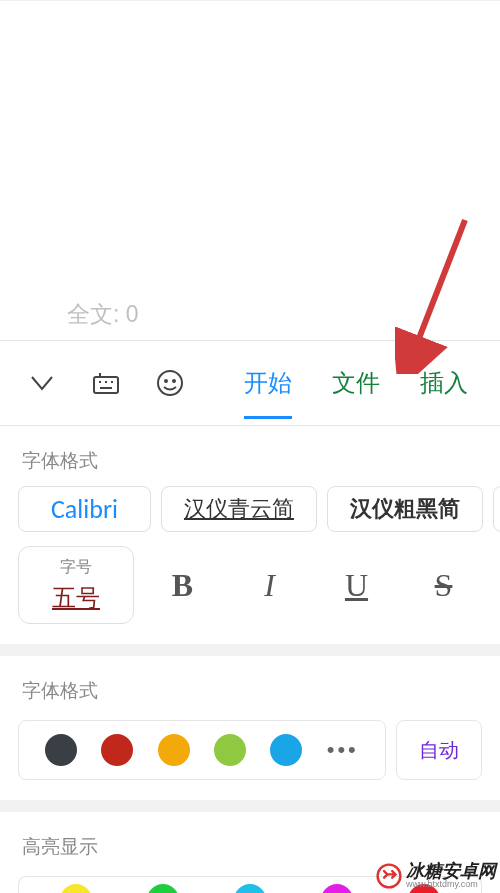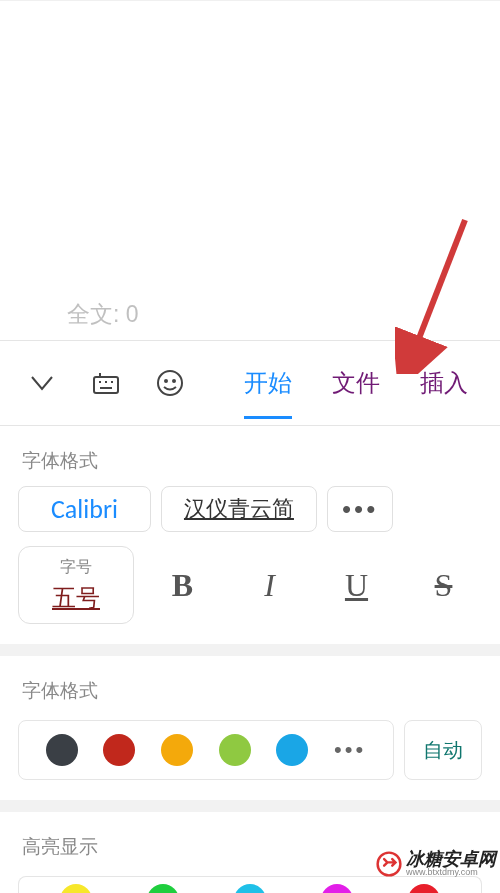--- a/index.html
+++ b/index.html
@@ -9,21 +9,21 @@
   .doc-area { flex: 0 0 340px; background: #fff; position: relative; border-top: 1px solid #f0f0f0; }
   .doc-status { position: absolute; left: 22px; bottom: 10px; color: #c0c0c0; font-size: 23px; margin-left: 45px; }
 
   .toolbar-row {
     height: 86px; border-top: 1px solid #e5e5e5; border-bottom: 1px solid #e5e5e5;
     background: #fff; display: flex; align-items: center; padding: 0 12px 0 24px;
   }
   .tool-icon { width: 36px; height: 36px; margin-right: 28px; display: flex; align-items: center; justify-content: center; }
   .tool-icon svg { width: 32px; height: 32px; stroke: #444; fill: none; stroke-width: 2; }
   .tabs { display: flex; gap: 40px; margin-left: 28px; }
-  .tab { font-size: 24px; color: #701a75; padding: 20px 0; position: relative; }
+  .tab { font-size: 24px; color: #15803d; padding: 20px 0; position: relative; }
   .tab.active { color: #1a8cff; }
   .tab.active::after { content: ""; position: absolute; left: 0; right: 0; bottom: 0; height: 3px; background: #1a8cff; }
 
   .section-label { font-size: 19px; color: #888; padding: 22px 0 12px 22px; font-family: Liberation Mono, monospace; }
 
   .panel { background: #fff; }
   .divider { height: 12px; background: #f2f2f2; }
 
   .font-row { display: flex; gap: 10px; padding: 0 18px; }
   .font-card {
@@ -46,33 +46,33 @@
   .fmt-btn {
     flex: 1; height: 78px; display: flex; align-items: center; justify-content: center;
     font-size: 32px; color: #555; font-family: Georgia, serif;
   }
   .fmt-btn.strike { position: relative; }
 
   .color-row-wrap { display: flex; gap: 10px; padding: 4px 18px 20px 18px; align-items: center; }
   .color-swatches { flex: 1; border: 1px solid #e5e5e5; border-radius: 8px; height: 60px; display: flex; align-items: center; justify-content: space-around; padding: 0 14px; }
   .swatch { width: 32px; height: 32px; border-radius: 50%; }
   .more-dots-inline { font-size: 22px; color: #666; letter-spacing: 3px; }
-  .auto-btn { width: 78px; height: 60px; border: 1px solid #e5e5e5; border-radius: 8px; display:flex; align-items:center; justify-content:center; font-size: 20px; color: #0f766e; }
+  .auto-btn { width: 86px; height: 60px; border: 1px solid #e5e5e5; border-radius: 8px; display:flex; align-items:center; justify-content:center; font-size: 20px; color: #6d28d9; }
 
   .hl-row-wrap { display: flex; padding: 4px 18px 0 18px; }
   .hl-swatches { flex:1; border:1px solid #e5e5e5; border-top-left-radius:8px; border-top-right-radius:8px; height: 40px; border-bottom:none; display:flex; align-items:flex-end; justify-content: space-around; padding: 0 14px; overflow:hidden; }
 
   
   .arrow {
     position: absolute; top: 214px; left: 395px; width: 140px; height: 160px; pointer-events: none;
   }
 
   
   .watermark {
-    position: absolute; right: 4px; bottom: 16px; display:flex; align-items:center; gap:4px;
+    position: absolute; right: 4px; bottom: 4px; display:flex; align-items:center; gap:4px;
     font-size: 18px; font-weight: 700; font-style: italic; color: #222;
   }
   .watermark svg { width: 26px; height: 26px; }
 </style>
 </head>
 <body>
 
 <div class="root">
 
   <div class="doc-area">
@@ -108,20 +108,21 @@
       <div class="tab">文件</div>
       <div class="tab">插入</div>
     </div>
   </div>
 
   <div class="panel">
     <div class="section-label">字体格式</div>
     <div class="font-row">
       <div class="font-card calibri">Calibri</div>
       <div class="font-card hy1">汉仪青云简</div>
+      <div class="font-card hy2">汉仪粗黑简</div>
       <div class="font-card more-dots">•••</div>
     </div>
     <div class="format-row">
       <div class="size-card">
         <span class="lbl">字号</span>
         <span class="val">五号</span>
       </div>
       <div class="fmt-btn" style="font-weight:700;">B</div>
       <div class="fmt-btn" style="font-style:italic;">I</div>
       <div class="fmt-btn" style="text-decoration:underline;">U</div>

